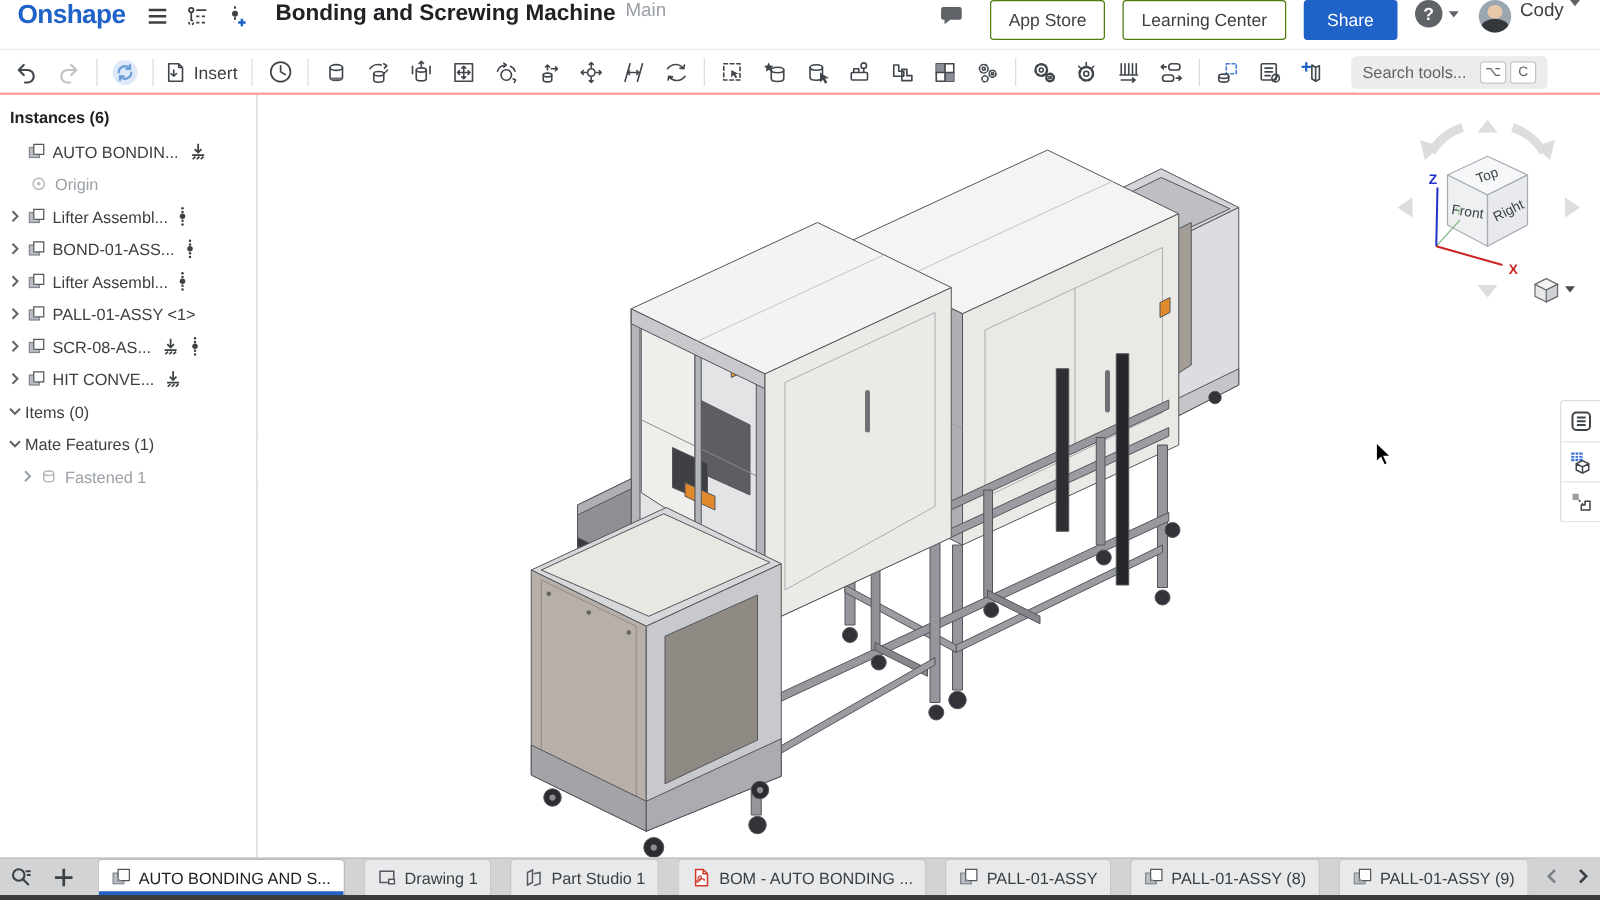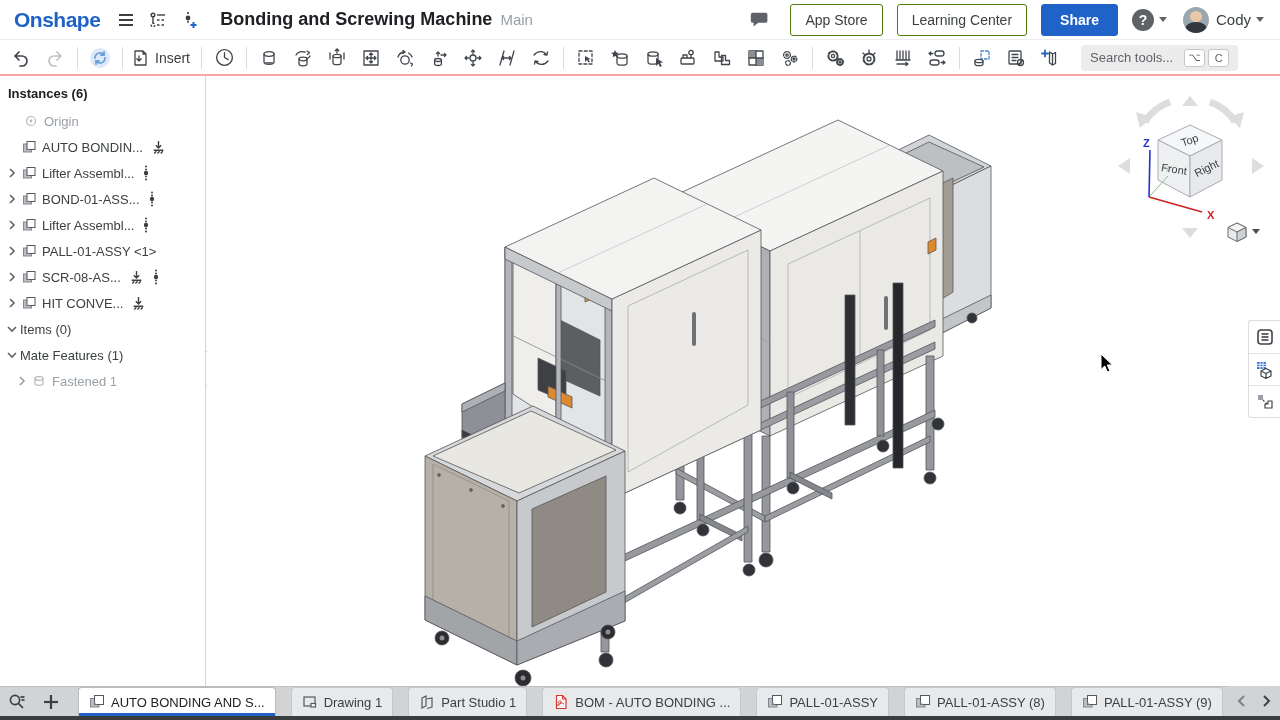--- a/index.html
+++ b/index.html
@@ -1,29 +1,29 @@
 <!DOCTYPE html>
 <html><head>
 <meta charset="utf-8">
 <style>
   html,body{margin:0;padding:0}
   body{width:1280px;height:720px;position:relative;overflow:hidden;background:#fff;
        font-family:"Liberation Sans",sans-serif;color:#3c4043;-webkit-font-smoothing:antialiased}
   svg{display:block}
   
   .header{position:absolute;top:0;left:0;width:1280px;height:40px;background:#fff;
-          border-bottom:1px solid #ececec;display:flex;align-items:center;box-sizing:border-box;padding:0 10px}
+          border-bottom:1px solid #ececec;display:flex;align-items:flex-start;box-sizing:border-box;padding:0 10px}
   .logo{font-size:21px;font-weight:bold;color:#1f62c8;letter-spacing:-.5px;margin:0 10px 0 4px}
   .hicon{width:26px;height:26px;display:flex;align-items:center;justify-content:center;margin:0 3px;cursor:pointer}
   .doc-title{font-size:18px;font-weight:bold;color:#202124;margin-left:14px;white-space:nowrap}
   .workspace{font-size:15px;color:#9aa0a6;margin-left:8px}
   .hspacer{flex:1}
   .hbtn{height:30px;border:1px solid #4d7c0f;border-radius:3px;background:#fff;color:#3c4043;
         font-size:14px;padding:0 14px;display:flex;align-items:center;margin-left:14px;cursor:pointer;white-space:nowrap}
-  .hbtn.primary{background:#1f62c8;border-color:#1f62c8;color:#fff;padding:0 18px;font-weight:bold}
+  .hbtn.primary{background:#1f62c8;border-color:#1f62c8;color:#fff;padding:0 18px;font-weight:normal}
   .help-wrap{display:flex;align-items:center;margin-left:14px;cursor:pointer}
   .help-circle{width:22px;height:22px;border-radius:50%;background:#5f6368;color:#fff;font-weight:bold;
                font-size:14px;display:flex;align-items:center;justify-content:center}
   .caret{width:0;height:0;border-left:4px solid transparent;border-right:4px solid transparent;
          border-top:5px solid #5f6368;margin-left:5px}
   .avatar{width:26px;height:26px;border-radius:50%;margin-left:16px;overflow:hidden;background:#9aa7b0;position:relative}
   .avatar .head{position:absolute;left:7px;top:4px;width:12px;height:11px;border-radius:50%;background:#e8c8a8}
   .avatar .torso{position:absolute;left:2px;top:15px;width:22px;height:14px;border-radius:50% 50% 0 0;background:#34383c}
   .user-name{font-size:15px;color:#3c4043;margin-left:7px}
   
@@ -352,48 +352,48 @@
     <span class="key">⌥</span>
     <span class="key">C</span>
   </div>
 </div>
 
 <div class="main">
 
   <div class="sidebar">
     <div class="side-header">Instances (6)</div>
 
-    <div class="srow indent1">
-      <span class="iic">
-          <svg width="12" height="12" viewBox="0 0 12 12">
-            <circle cx="6" cy="6" r="4.5" fill="none" stroke="#b5b8bc" stroke-width="1.2"></circle>
-            <circle cx="6" cy="6" r="1.4" fill="#b5b8bc"></circle>
-          </svg>
-        </span>
-      <span class="lbl muted">Origin</span>
-    </div>
-
     <div class="srow">
       <span class="noChev"></span>
       <span class="iic">
           <svg width="15" height="15" viewBox="0 0 15 15">
             <rect x="1.5" y="4" width="8" height="8" fill="#b9bdc4" stroke="#84888e" stroke-width="1"></rect>
             <rect x="5" y="1.5" width="8" height="8" fill="#fff" stroke="#55585c" stroke-width="1"></rect>
             <path d="M5 7.5 l2 2 h-2 z" fill="#9aa0a6"></path>
           </svg>
         </span>
       <span class="lbl">AUTO BONDIN...</span>
       <span class="post">
           <svg width="15" height="15" viewBox="0 0 14 14">
             <g stroke="#3c4043" stroke-width="1.3" fill="none">
               <path d="M7 1 v6 M4.5 5 l2.5 2.5 2.5 -2.5 M2.5 9.5 h9"></path>
               <path d="M3 12.5 l2 -2 M6 12.5 l2 -2 M9 12.5 l2 -2"></path>
             </g>
           </svg>
         </span>
+    </div>
+
+    <div class="srow indent1">
+      <span class="iic">
+          <svg width="12" height="12" viewBox="0 0 12 12">
+            <circle cx="6" cy="6" r="4.5" fill="none" stroke="#b5b8bc" stroke-width="1.2"></circle>
+            <circle cx="6" cy="6" r="1.4" fill="#b5b8bc"></circle>
+          </svg>
+        </span>
+      <span class="lbl muted">Origin</span>
     </div>
 
     <div class="srow">
       <span class="chev">
           <svg width="10" height="10" viewBox="0 0 10 10">
             <path d="M3 1 l4 4 -4 4" fill="none" stroke="#5f6368" stroke-width="1.6"></path>
           </svg>
         </span>
       <span class="iic">
           <svg width="15" height="15" viewBox="0 0 15 15">

